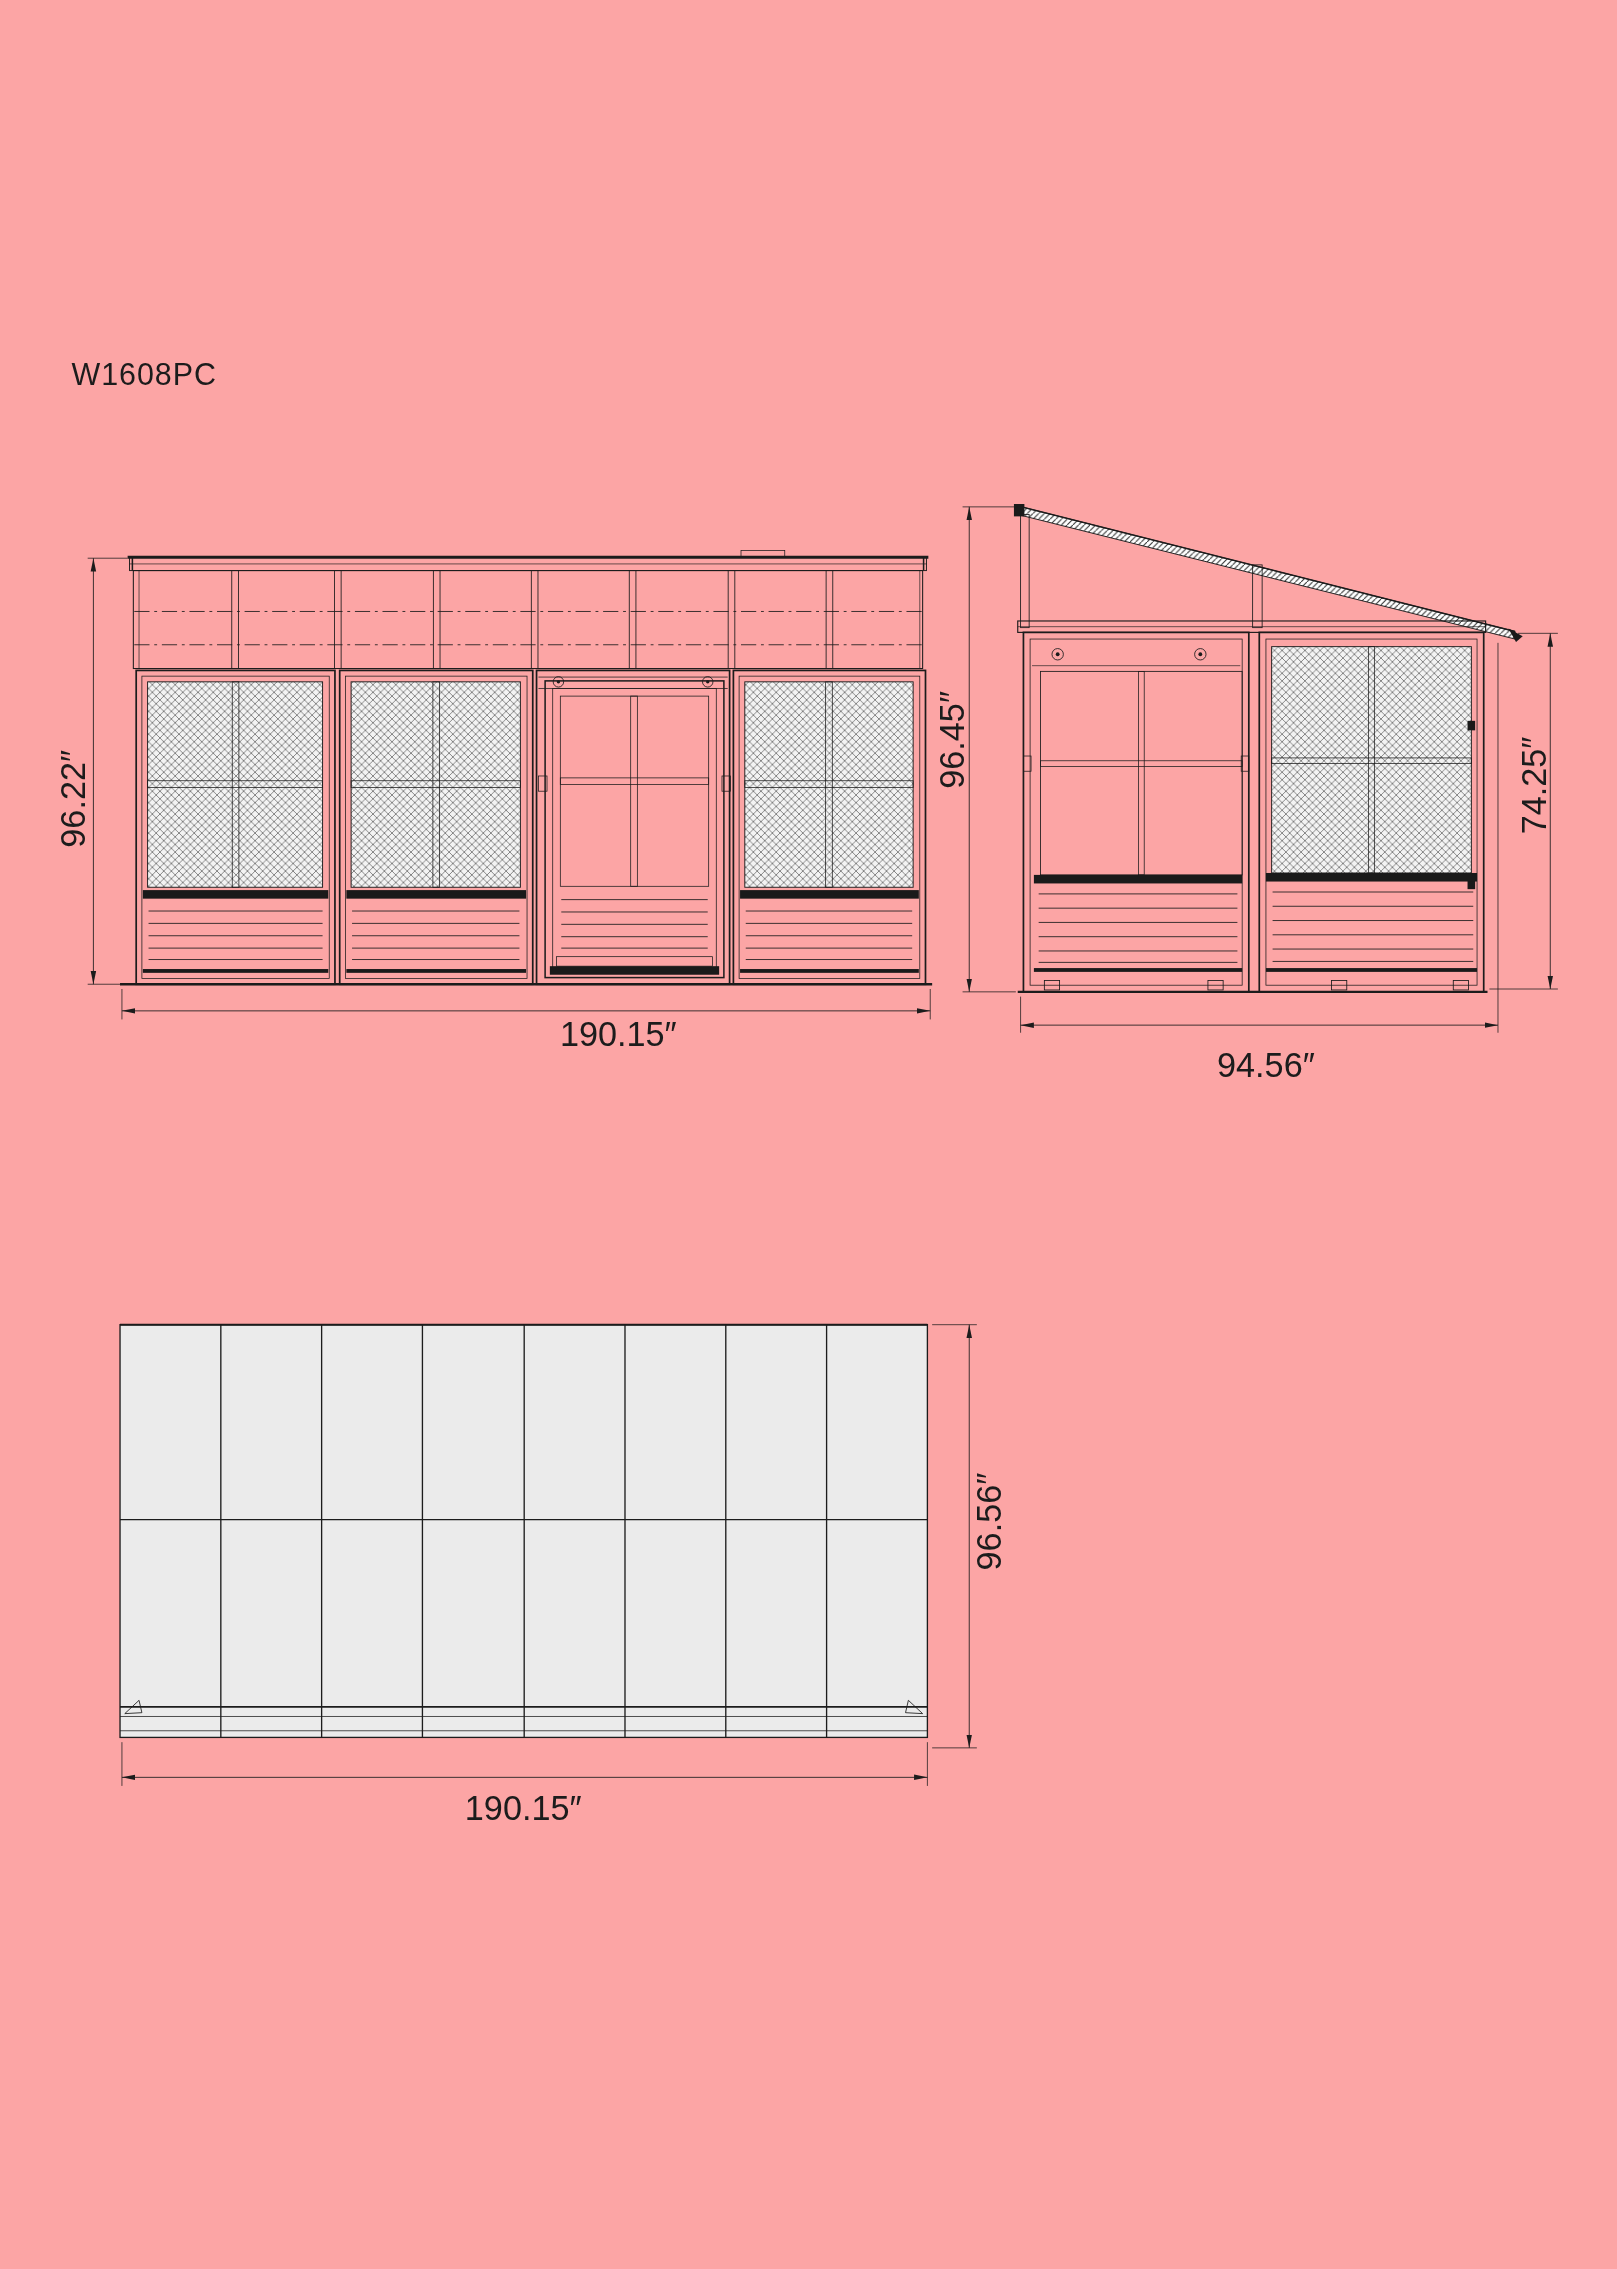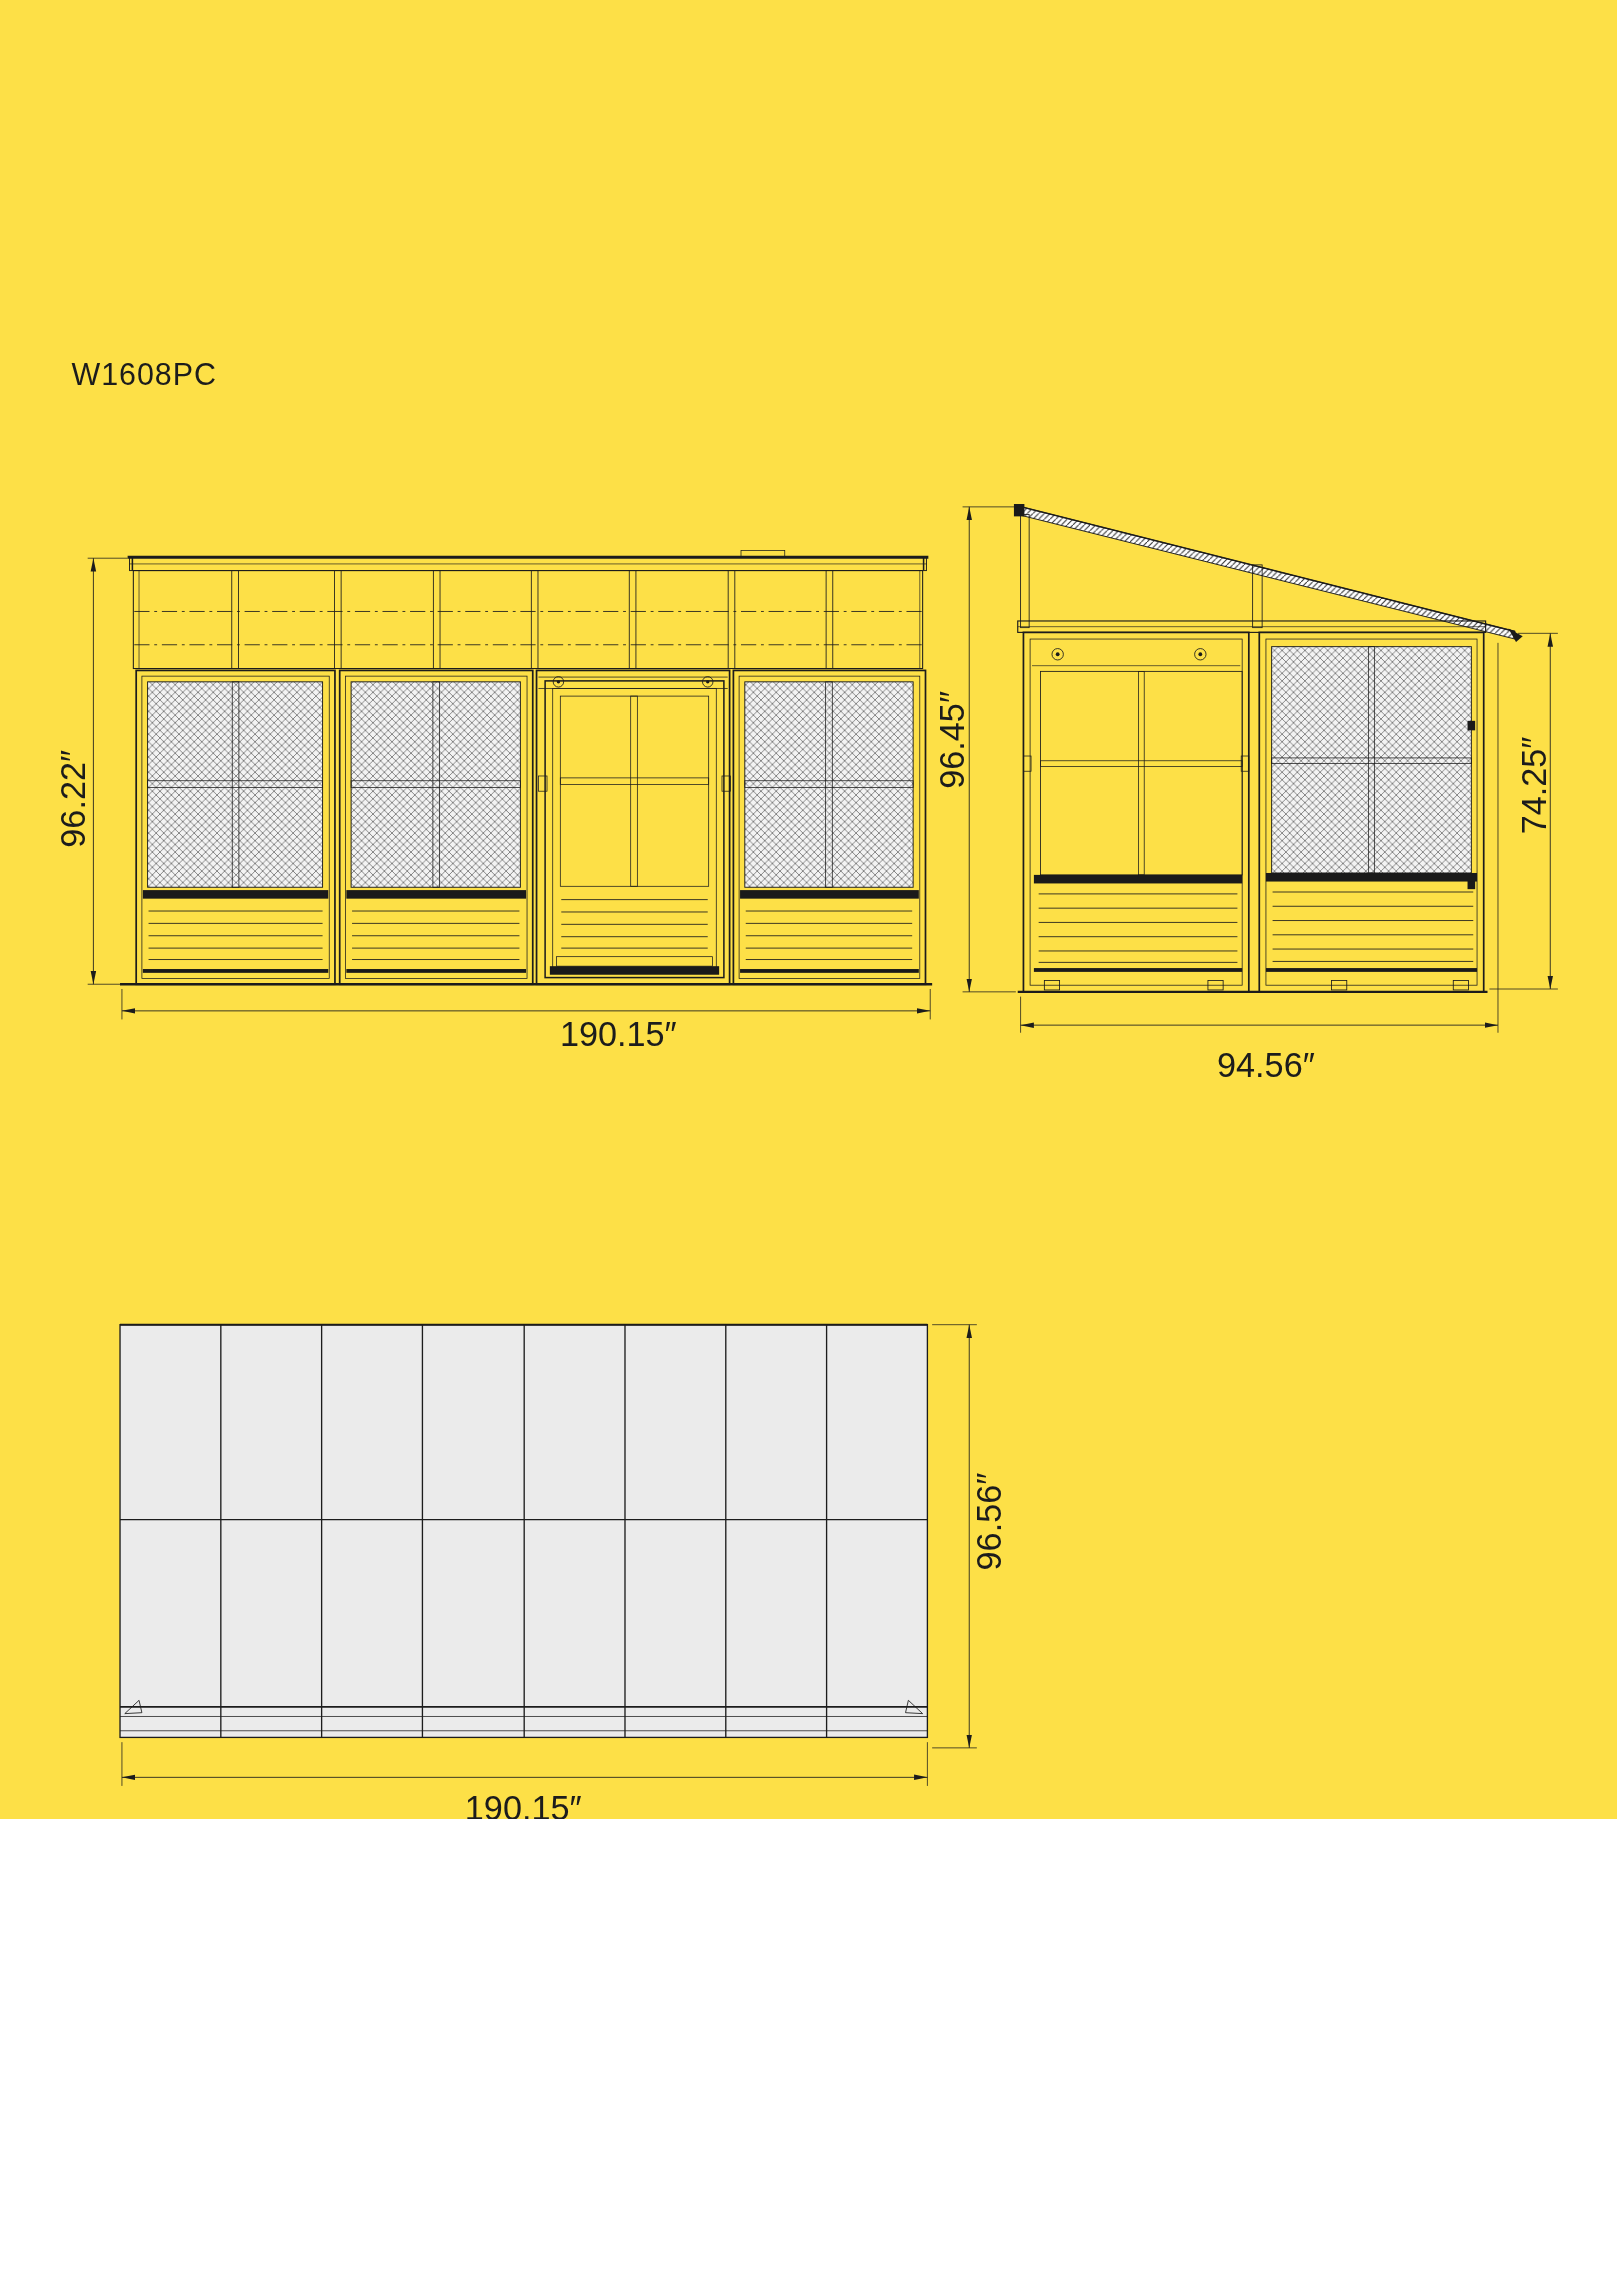--- a/index.html
+++ b/index.html
@@ -1,16 +1,16 @@
 <!DOCTYPE html>
 <html style="font-size:15px"><head>
 <meta charset="utf-8">
 <style>
   html,body{margin:0;padding:0;background:#ffffff;}
-  .sheet{position:relative;width:1618px;height:1819px;background:#fde047;overflow:hidden;
+  .sheet{position:relative;width:1618px;height:2269px;background:#fca5a5;overflow:hidden;
          font-family:"Liberation Sans", sans-serif;text-align:center;}
   svg{position:absolute;left:0;top:0;}
   .ln{stroke:#1c1c1c;fill:none;}
   .t-title{font-size:32px;fill:#1c1c1c;letter-spacing:1px;}
   .t-dim{font-size:36px;fill:#1c1c1c;}
 </style>
 </head>
 <body>
 
 <div class="sheet">

